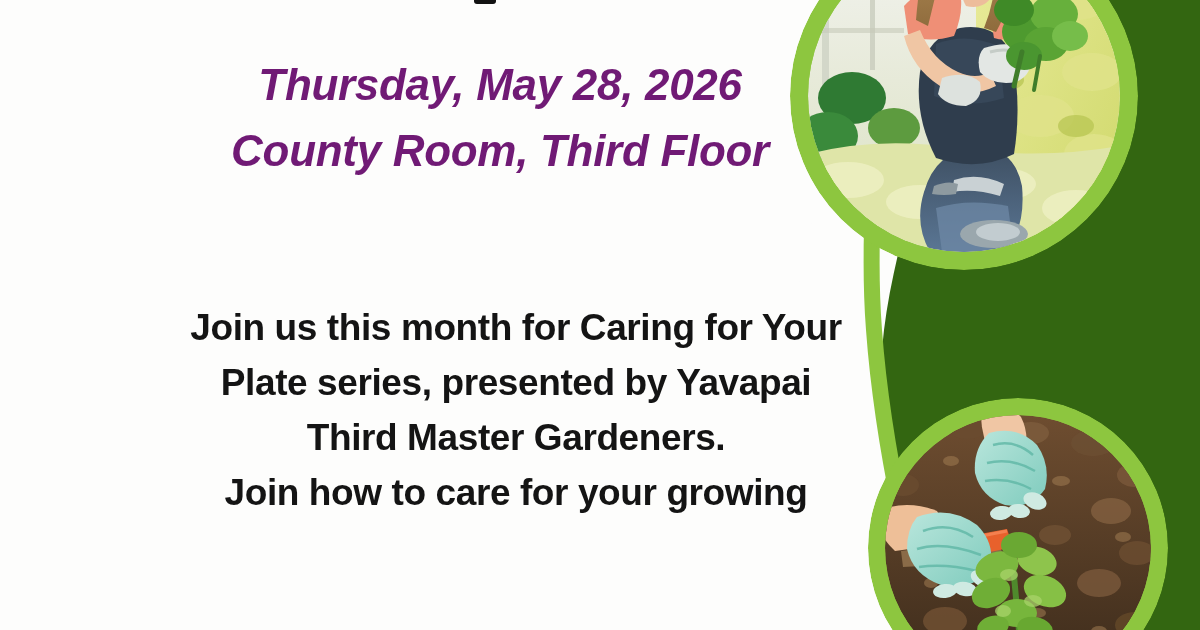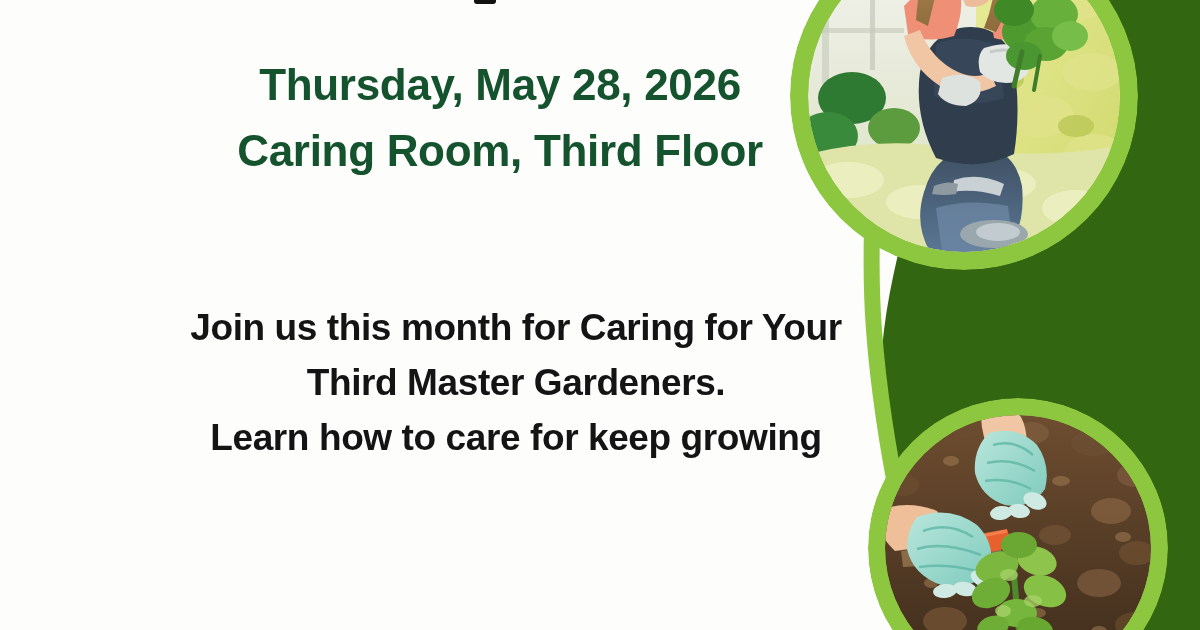--- a/index.html
+++ b/index.html
@@ -52,24 +52,25 @@
   }
 
   .cut-glyph{
     position:absolute;left:474px;top:-14px;
     width:22px;height:18px;background:#121212;
     border-radius:0 0 3px 3px;
   }
 
   .event-when{
     position:absolute;left:0;top:54px;width:1000px;
-    color:#14532d;
+    color:#701a75;
     font-size:44px;line-height:61px;
     font-weight:700;letter-spacing:-0.3px;
     text-align:center;
+    font-style:italic;
   }
   .event-when .line{display:block;}
   .event-when .line.loc{margin-top:5px;}
 
   .body-copy{
     position:absolute;left:0;top:300px;width:1000px;
     color:#141414;
     font-size:37px;line-height:55px;
     font-weight:700;letter-spacing:-0.4px;
     text-align:center;
@@ -315,24 +316,25 @@
       </svg>
     </div>
   </div>
 
   <div class="text-col">
 
     <div class="cut-glyph"></div>
 
     <div class="event-when">
       <span class="line">Thursday, May 28, 2026</span>
-      <span class="line loc">Caring Room, Third Floor</span>
+      <span class="line loc">County Room, Third Floor</span>
     </div>
 
     <div class="body-copy">
       <span class="line">Join us this month for Caring for Your</span>
+      <span class="line">Plate series, presented by Yavapai</span>
       <span class="line">Third Master Gardeners.</span>
-      <span class="line">Learn how to care for keep growing</span>
+      <span class="line">Join how to care for your growing</span>
     </div>
 
   </div>
 
 </div>
 
 </body></html>

